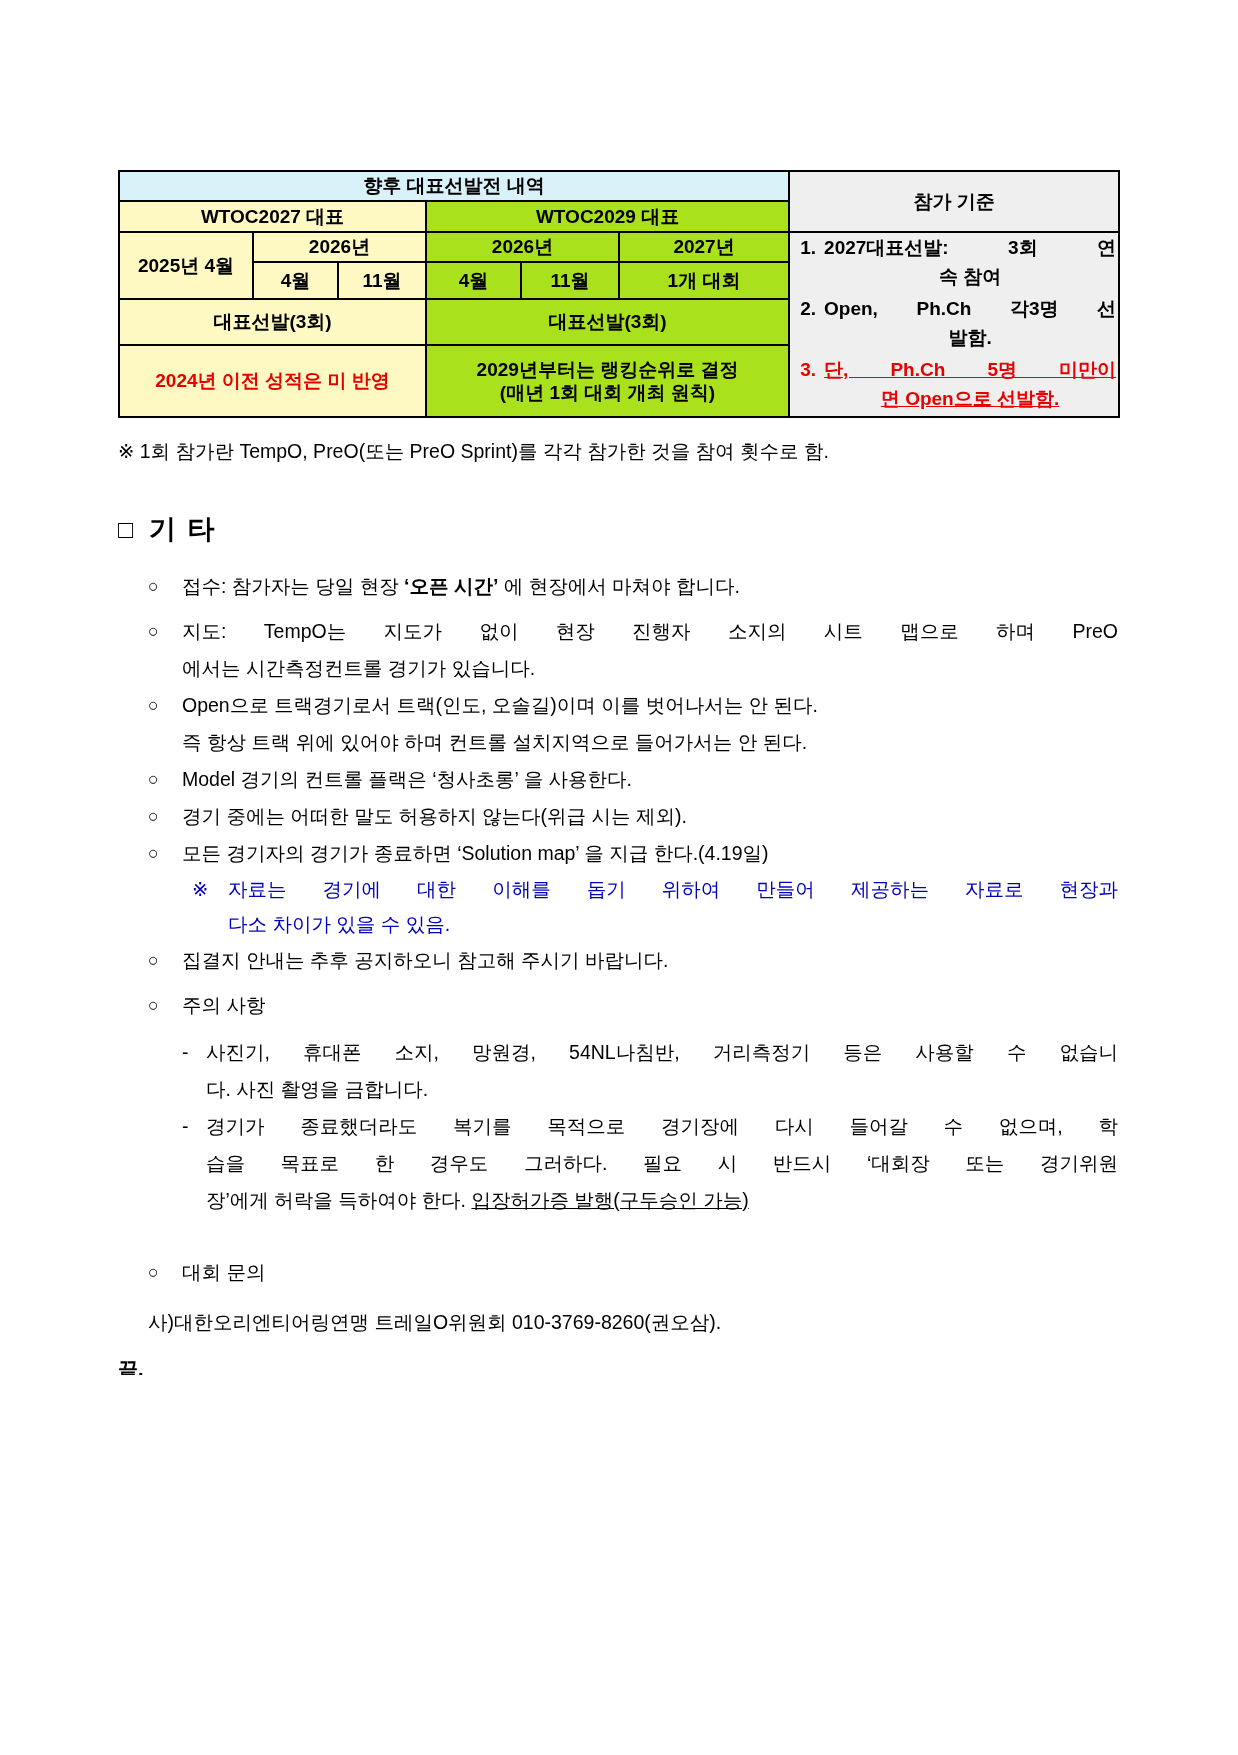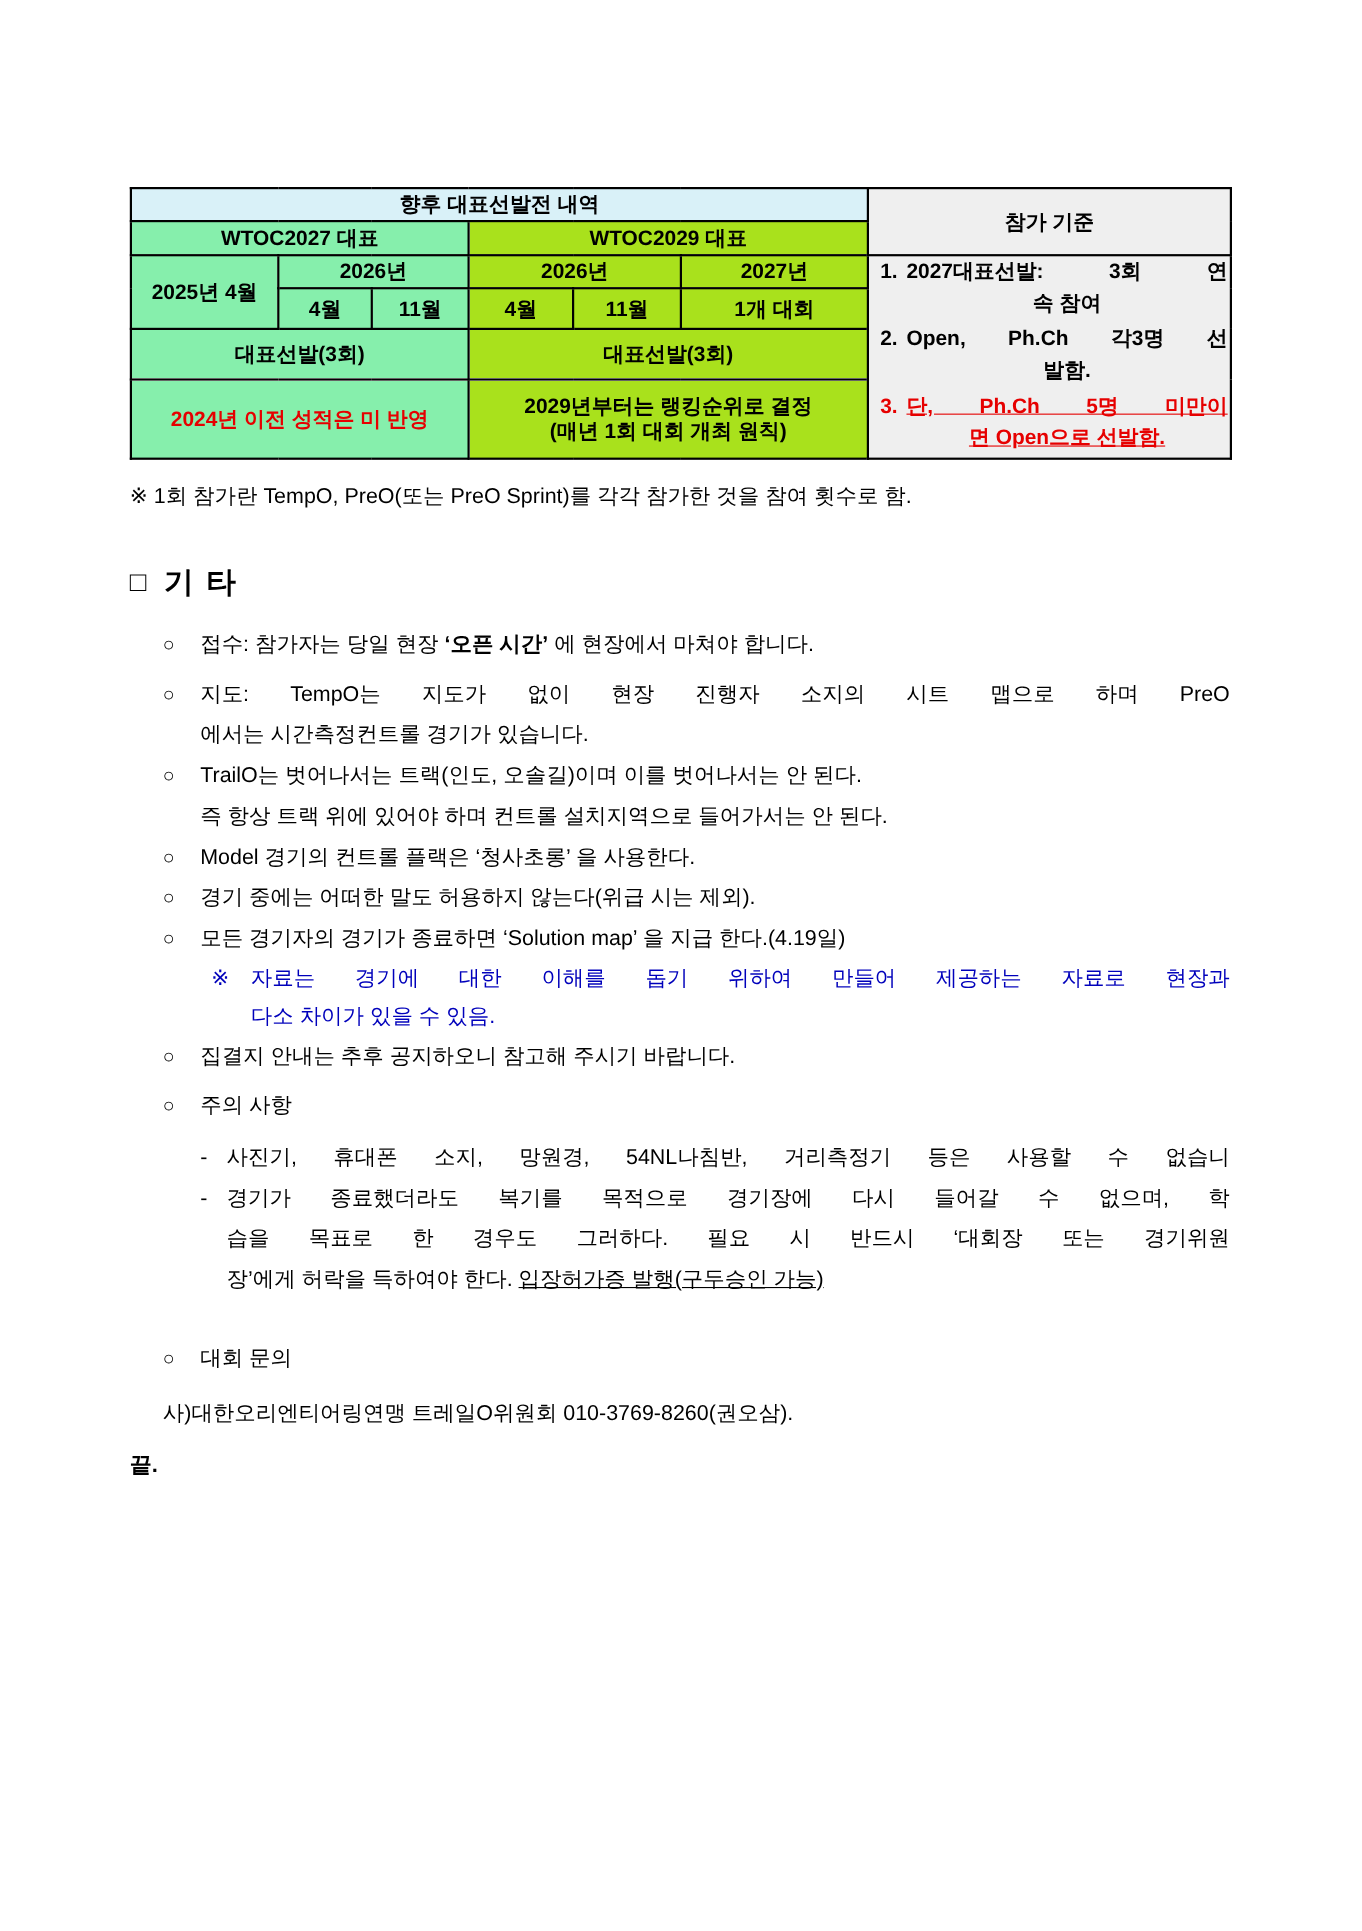--- a/index.html
+++ b/index.html
@@ -11,21 +11,21 @@
   }
   .content { padding:170px 120px 0 118px; }
 
   
   table.sel { border-collapse:collapse; width:1000px; table-layout:fixed; }
   table.sel td {
     border:2px solid #000; text-align:center; vertical-align:middle;
     font-weight:bold; font-size:19px; padding:0 2px; overflow:hidden;
   }
   .c-blue  { background:#d9f1f8; }
-  .c-cream { background:#86efac; }
+  .c-cream { background:#fef9c3; }
   .c-green { background:#a9e11c; }
   .c-gray  { background:#efefef; }
   .td-title   { font-size:21px; }
   .td-header  { font-size:21px; }
   .td-sel     { font-size:20px; }
   .td-note27  { font-size:20px; color:#e60000; }
   .td-note29  { font-size:17px; line-height:23px; }
   .criteria-head { font-size:20px;margin-left:28px; }
   .criteria-body { text-align:left; vertical-align:top; padding:6px 8px 0 10px; }
   .citem { display:flex; font-size:19px; line-height:29px; margin-bottom:3px; }
@@ -159,21 +159,21 @@
         <span class="bm">○</span>
         <span class="btext">
           <span class="jfull" style="display:block">지도: TempO는 지도가 없이 현장 진행자 소지의 시트 맵으로 하며 PreO</span>
           <span style="display:block">에서는 시간측정컨트롤 경기가 있습니다.</span>
         </span>
       </div>
 
       <div class="bullet">
         <span class="bm">○</span>
         <span class="btext">
-          <span style="display:block">TrailO는 벗어나서는 트랙(인도, 오솔길)이며 이를 벗어나서는 안 된다.</span>
+          <span style="display:block">Open으로 트랙경기로서 트랙(인도, 오솔길)이며 이를 벗어나서는 안 된다.</span>
           <span style="display:block">즉 항상 트랙 위에 있어야 하며 컨트롤 설치지역으로 들어가서는 안 된다.</span>
         </span>
       </div>
 
       <div class="bullet">
         <span class="bm">○</span>
         <span class="btext">Model 경기의 컨트롤 플랙은 ‘청사초롱’ 을 사용한다.</span>
       </div>
 
       <div class="bullet">
@@ -201,20 +201,21 @@
 
       <div class="bullet mt8">
         <span class="bm">○</span>
         <span class="btext">주의 사항</span>
       </div>
 
       <div class="dash-item mt10">
         <span class="dm">-</span>
         <span class="btext">
           <span class="jfull" style="display:block">사진기, 휴대폰 소지, 망원경, 54NL나침반, 거리측정기 등은 사용할 수 없습니</span>
+          <span style="display:block">다. 사진 촬영을 금합니다.</span>
         </span>
       </div>
 
       <div class="dash-item">
         <span class="dm">-</span>
         <span class="btext">
           <span class="jfull" style="display:block">경기가 종료했더라도 복기를 목적으로 경기장에 다시 들어갈 수 없으며, 학</span>
           <span class="jfull" style="display:block">습을 목표로 한 경우도 그러하다. 필요 시 반드시 ‘대회장 또는 경기위원</span>
           <span style="display:block"><span>장’에게 허락을 득하여야 한다. </span><span class="uline">입장허가증 발행(구두승인 가능)</span></span>
         </span>

